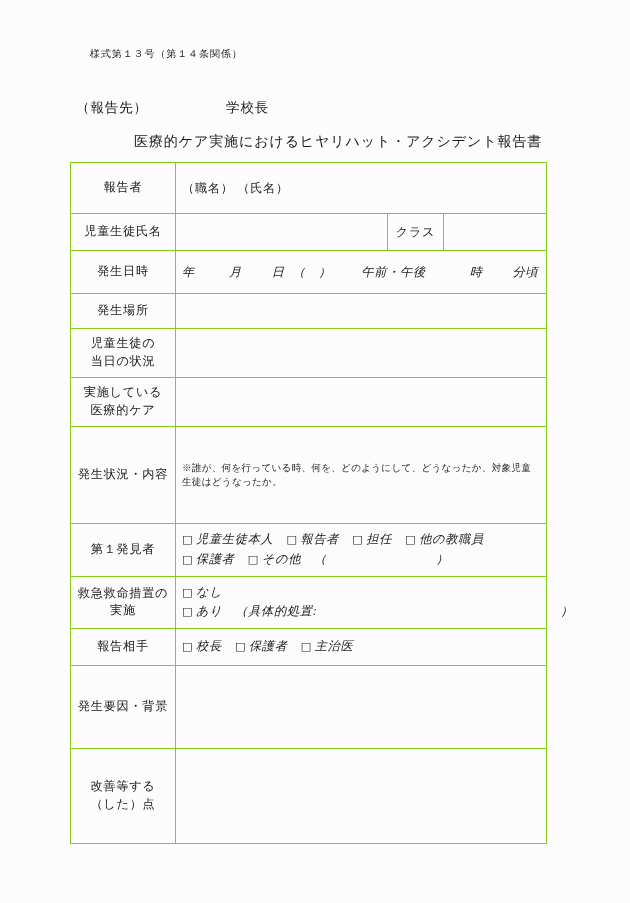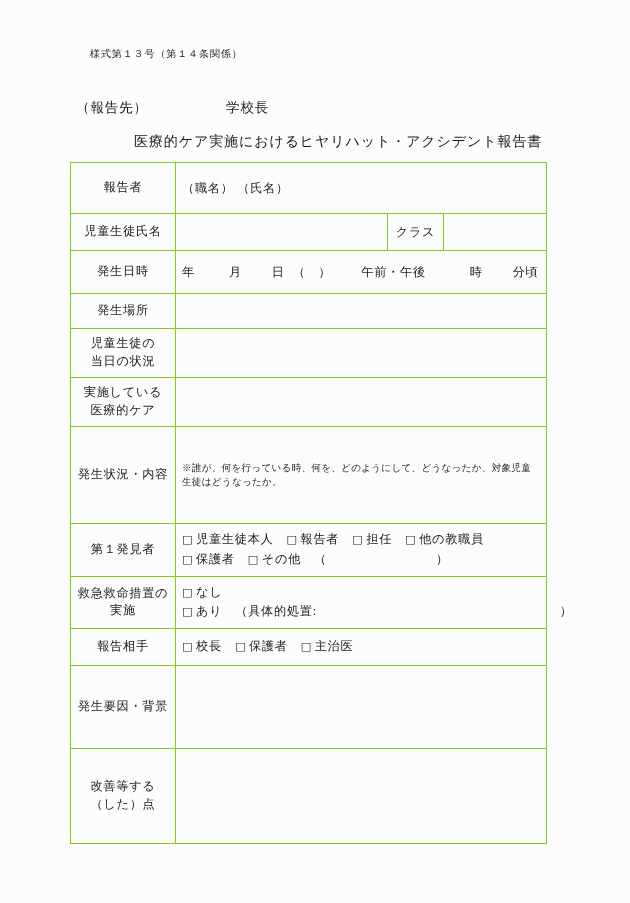--- a/index.html
+++ b/index.html
@@ -74,21 +74,21 @@
     text-align: center;
     line-height: 1.45;
     padding: 4px 2px;
   }
   .lbl .l2 { display: block; }
   .val {
     padding: 5px 8px;
     vertical-align: top;
     line-height: 1.5;
   }
-  .val.mid { vertical-align: middle; }
+  .val.mid { vertical-align: middle; font-style: italic; }
 
   .note {
     font-size: 9.6px;
     letter-spacing: 0.25px;
     line-height: 1.45;
     color: #262626;
     display: block;
   }
 
   .cb {

